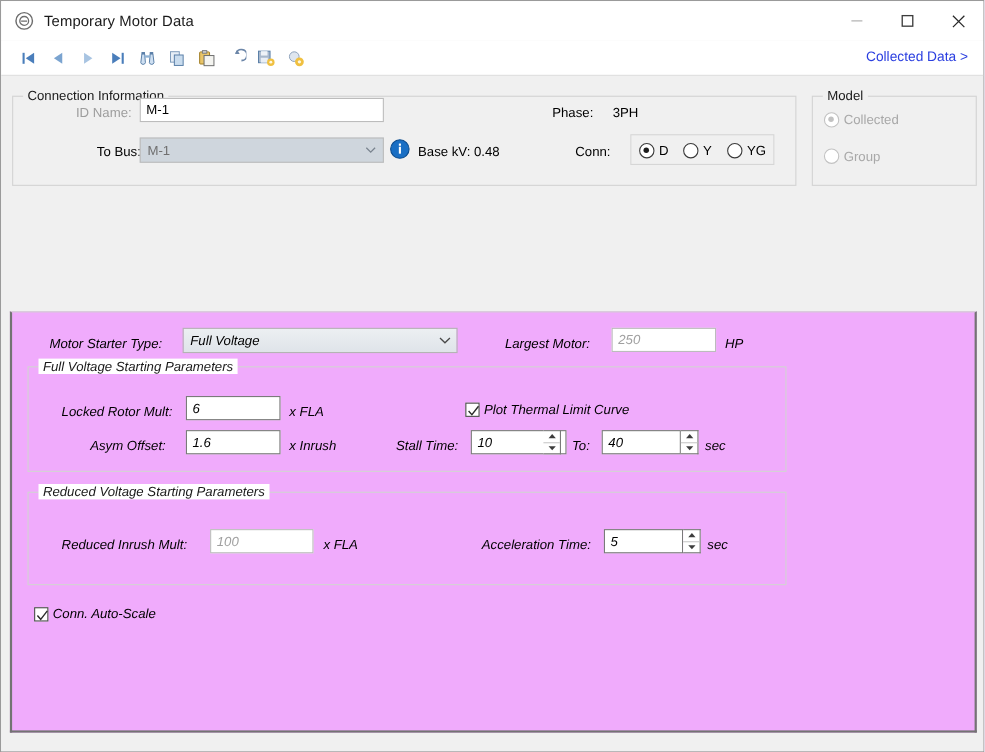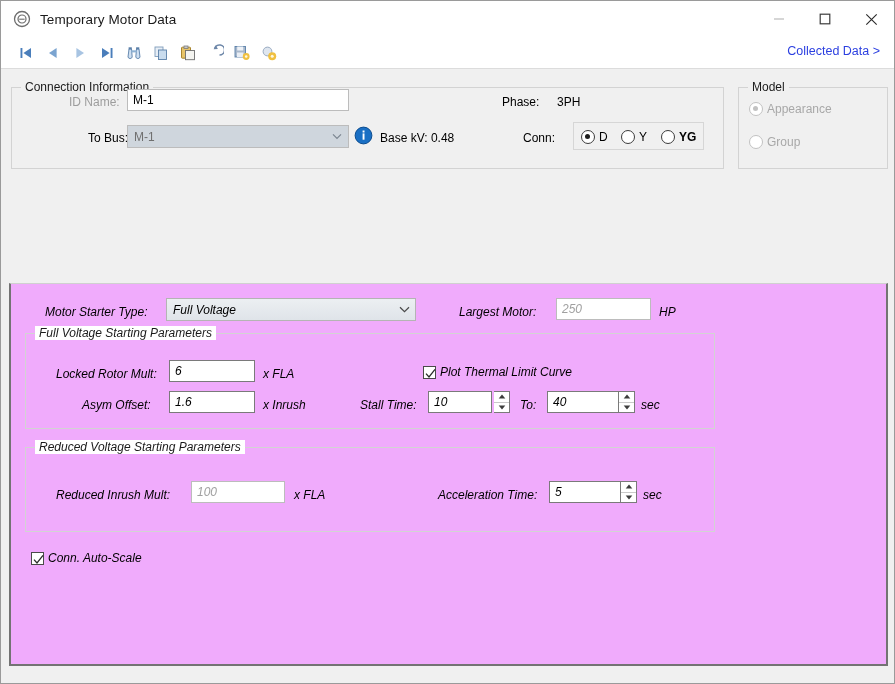--- a/index.html
+++ b/index.html
@@ -448,31 +448,31 @@
 
     <div class="conn-frame" style="left:572px; top:53px; width:131px; height:28px;"></div>
     <div class="radio checked" style="left:580px; top:61px;">
       <span class="ring"></span>
       <span class="rlabel">D</span>
     </div>
     <div class="radio" style="left:620px; top:61px;">
       <span class="ring"></span>
       <span class="rlabel">Y</span>
     </div>
-    <div class="radio" style="left:660px; top:61px;font-weight:bold;">
+    <div class="radio" style="left:660px; top:61px;">
       <span class="ring"></span>
       <span class="rlabel">YG</span>
     </div>
 
     <div class="groupbox" style="left:737px; top:18px; width:150px; height:82px;">
       <span class="gb-title">Model</span>
     </div>
     <div class="radio disabled checked" style="left:748px; top:33px;">
       <span class="ring"></span>
-      <span class="rlabel">Appearance</span>
+      <span class="rlabel">Collected</span>
     </div>
     <div class="radio disabled" style="left:748px; top:66px;">
       <span class="ring"></span>
       <span class="rlabel">Group</span>
     </div>
 
 
     <div class="tabpanel">
 
       <span class="lbl" style="left:34px; top:21px;">Motor Starter Type:</span>
@@ -510,21 +510,21 @@
         <span>Plot Thermal Limit Curve</span>
       </div>
 
       <span class="lbl" style="left:71px; top:114px;">Asym Offset:</span>
       <div class="tbox strong" style="left:158px; top:107px; width:86px; height:22px;">
         <span>1.6</span>
       </div>
       <span class="lbl" style="left:252px; top:114px;">x Inrush</span>
 
       <span class="lbl" style="left:349px; top:114px;">Stall Time:</span>
-      <div class="tbox strong" style="left:417px; top:107px; width:64px; height:22px;">
+      <div class="tbox strong" style="left:417px; top:107px; width:87px; height:22px;">
         <span>10</span>
       </div>
       <div class="spin" style="left:483px; top:107px; height:22px;">
         <div>
           <svg width="8" height="5" viewBox="0 0 8 5">
               <path d="M4 0.6 L7.3 4.4 L0.7 4.4 Z" fill="#3c3c3c"></path>
             </svg>
         </div>
         <div>
           <svg width="8" height="5" viewBox="0 0 8 5">

